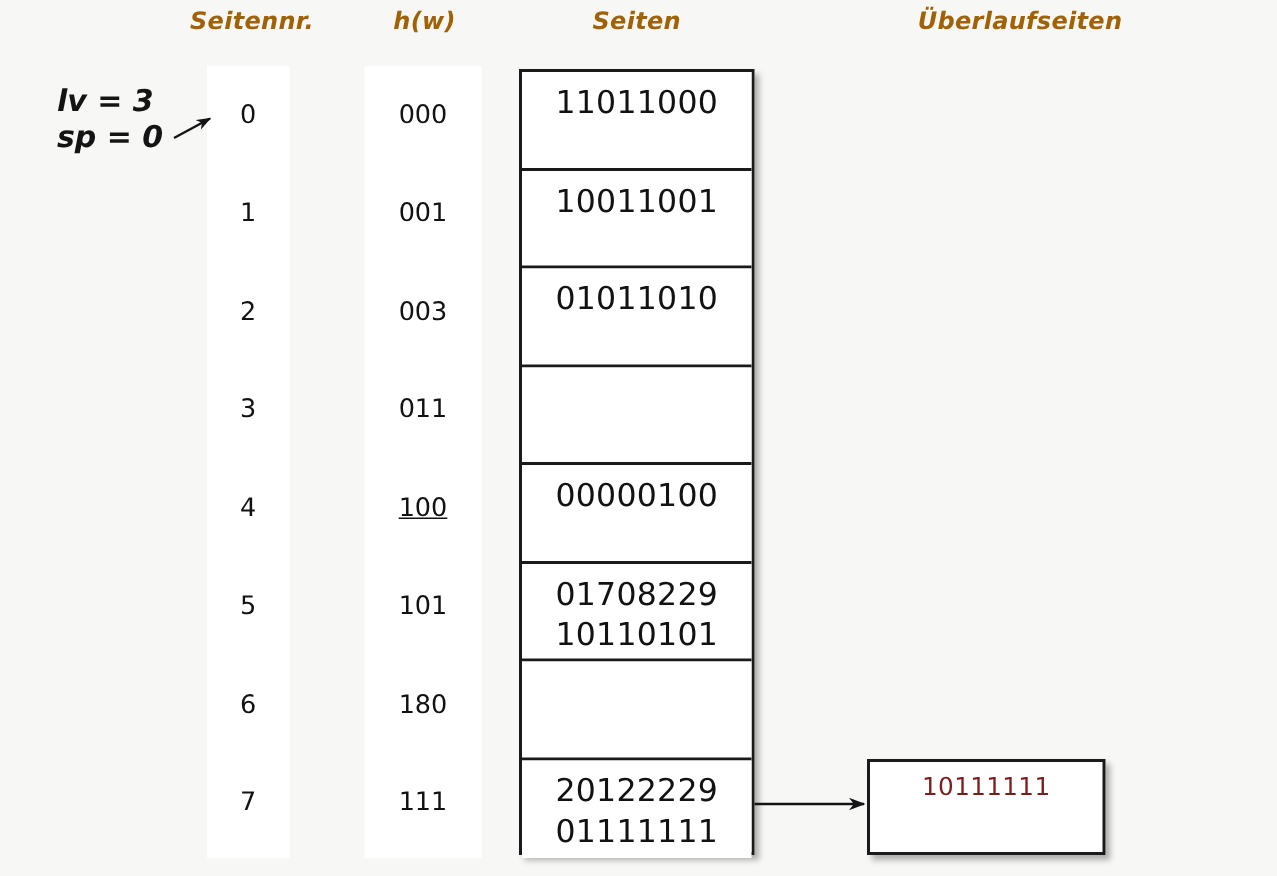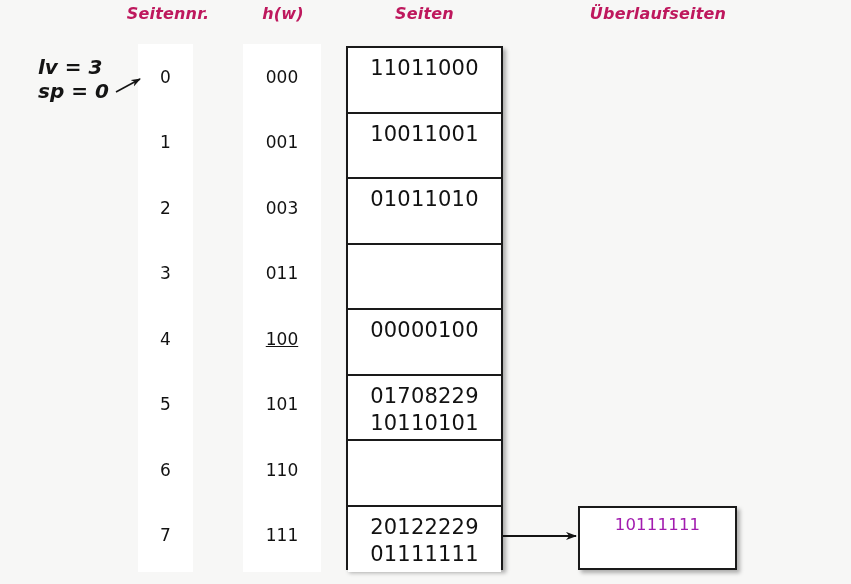--- a/index.html
+++ b/index.html
@@ -21,29 +21,29 @@
     width: 851px;
     height: 584px;
   }
 
   
   .col-header {
     position: absolute;
     font-style: italic;
     font-weight: 600;
     font-size: 16px;
-    color: #be185d;
+    color: #a16207;
     text-align: center;
     letter-spacing: 0.2px;
     white-space: nowrap;
   }
   #hdr-seitennr { left: 108px; top: 4px;  width: 120px; }
   #hdr-hw       { left: 238px; top: 4px;  width: 90px;  }
   #hdr-seiten   { left: 346px; top: 4px;  width: 157px; }
-  #hdr-ueber    { left: 578px; top: 4px;  width: 160px; }
+  #hdr-ueber    { left: 600px; top: 4px;  width: 160px; }
 
   
   #annot {
     position: absolute;
     left: 38px;
     top: 55px;
     font-style: italic;
     font-weight: 600;
     font-size: 20px;
     color: #141414;
@@ -121,21 +121,21 @@
     box-sizing: border-box;
     box-shadow: 3px 3px 4px rgba(0,0,0,0.30);
     display: flex;
     align-items: flex-start;
     justify-content: center;
     padding-top: 7px;
   }
   #overflow-box span {
     font-size: 16.5px;
     font-weight: 500;
-    color: #a21caf;
+    color: #7f1d1d;
     letter-spacing: 0.2px;
   }
 
   
   #arrows {
     position: absolute;
     left: 0;
     top: 0;
     width: 851px;
     height: 584px;
@@ -168,21 +168,21 @@
       <div class="strip-cell" style="top: 458.5px; height: 65.5px;">7</div>
     </div>
 
   <div class="strip" id="strip-hw">
       <div class="strip-cell" style="top: 0px; height: 65.5px;">000</div>
       <div class="strip-cell" style="top: 65.5px; height: 65.5px;">001</div>
       <div class="strip-cell" style="top: 131px; height: 65.5px;">003</div>
       <div class="strip-cell" style="top: 196.5px; height: 65.5px;">011</div>
       <div class="strip-cell" style="top: 262px; height: 65.5px; text-decoration: underline;">100</div>
       <div class="strip-cell" style="top: 327.5px; height: 65.5px;">101</div>
-      <div class="strip-cell" style="top: 393px; height: 65.5px;">110</div>
+      <div class="strip-cell" style="top: 393px; height: 65.5px;">180</div>
       <div class="strip-cell" style="top: 458.5px; height: 65.5px;">111</div>
     </div>
 
   <div id="seiten-table">
       <div class="seiten-row" style="top: 0px; height: 65.5px;">
         <span>11011000</span>
       </div>
       <div class="seiten-row" style="top: 65.5px; height: 65.5px;">
         <span>10011001</span>
       </div>

